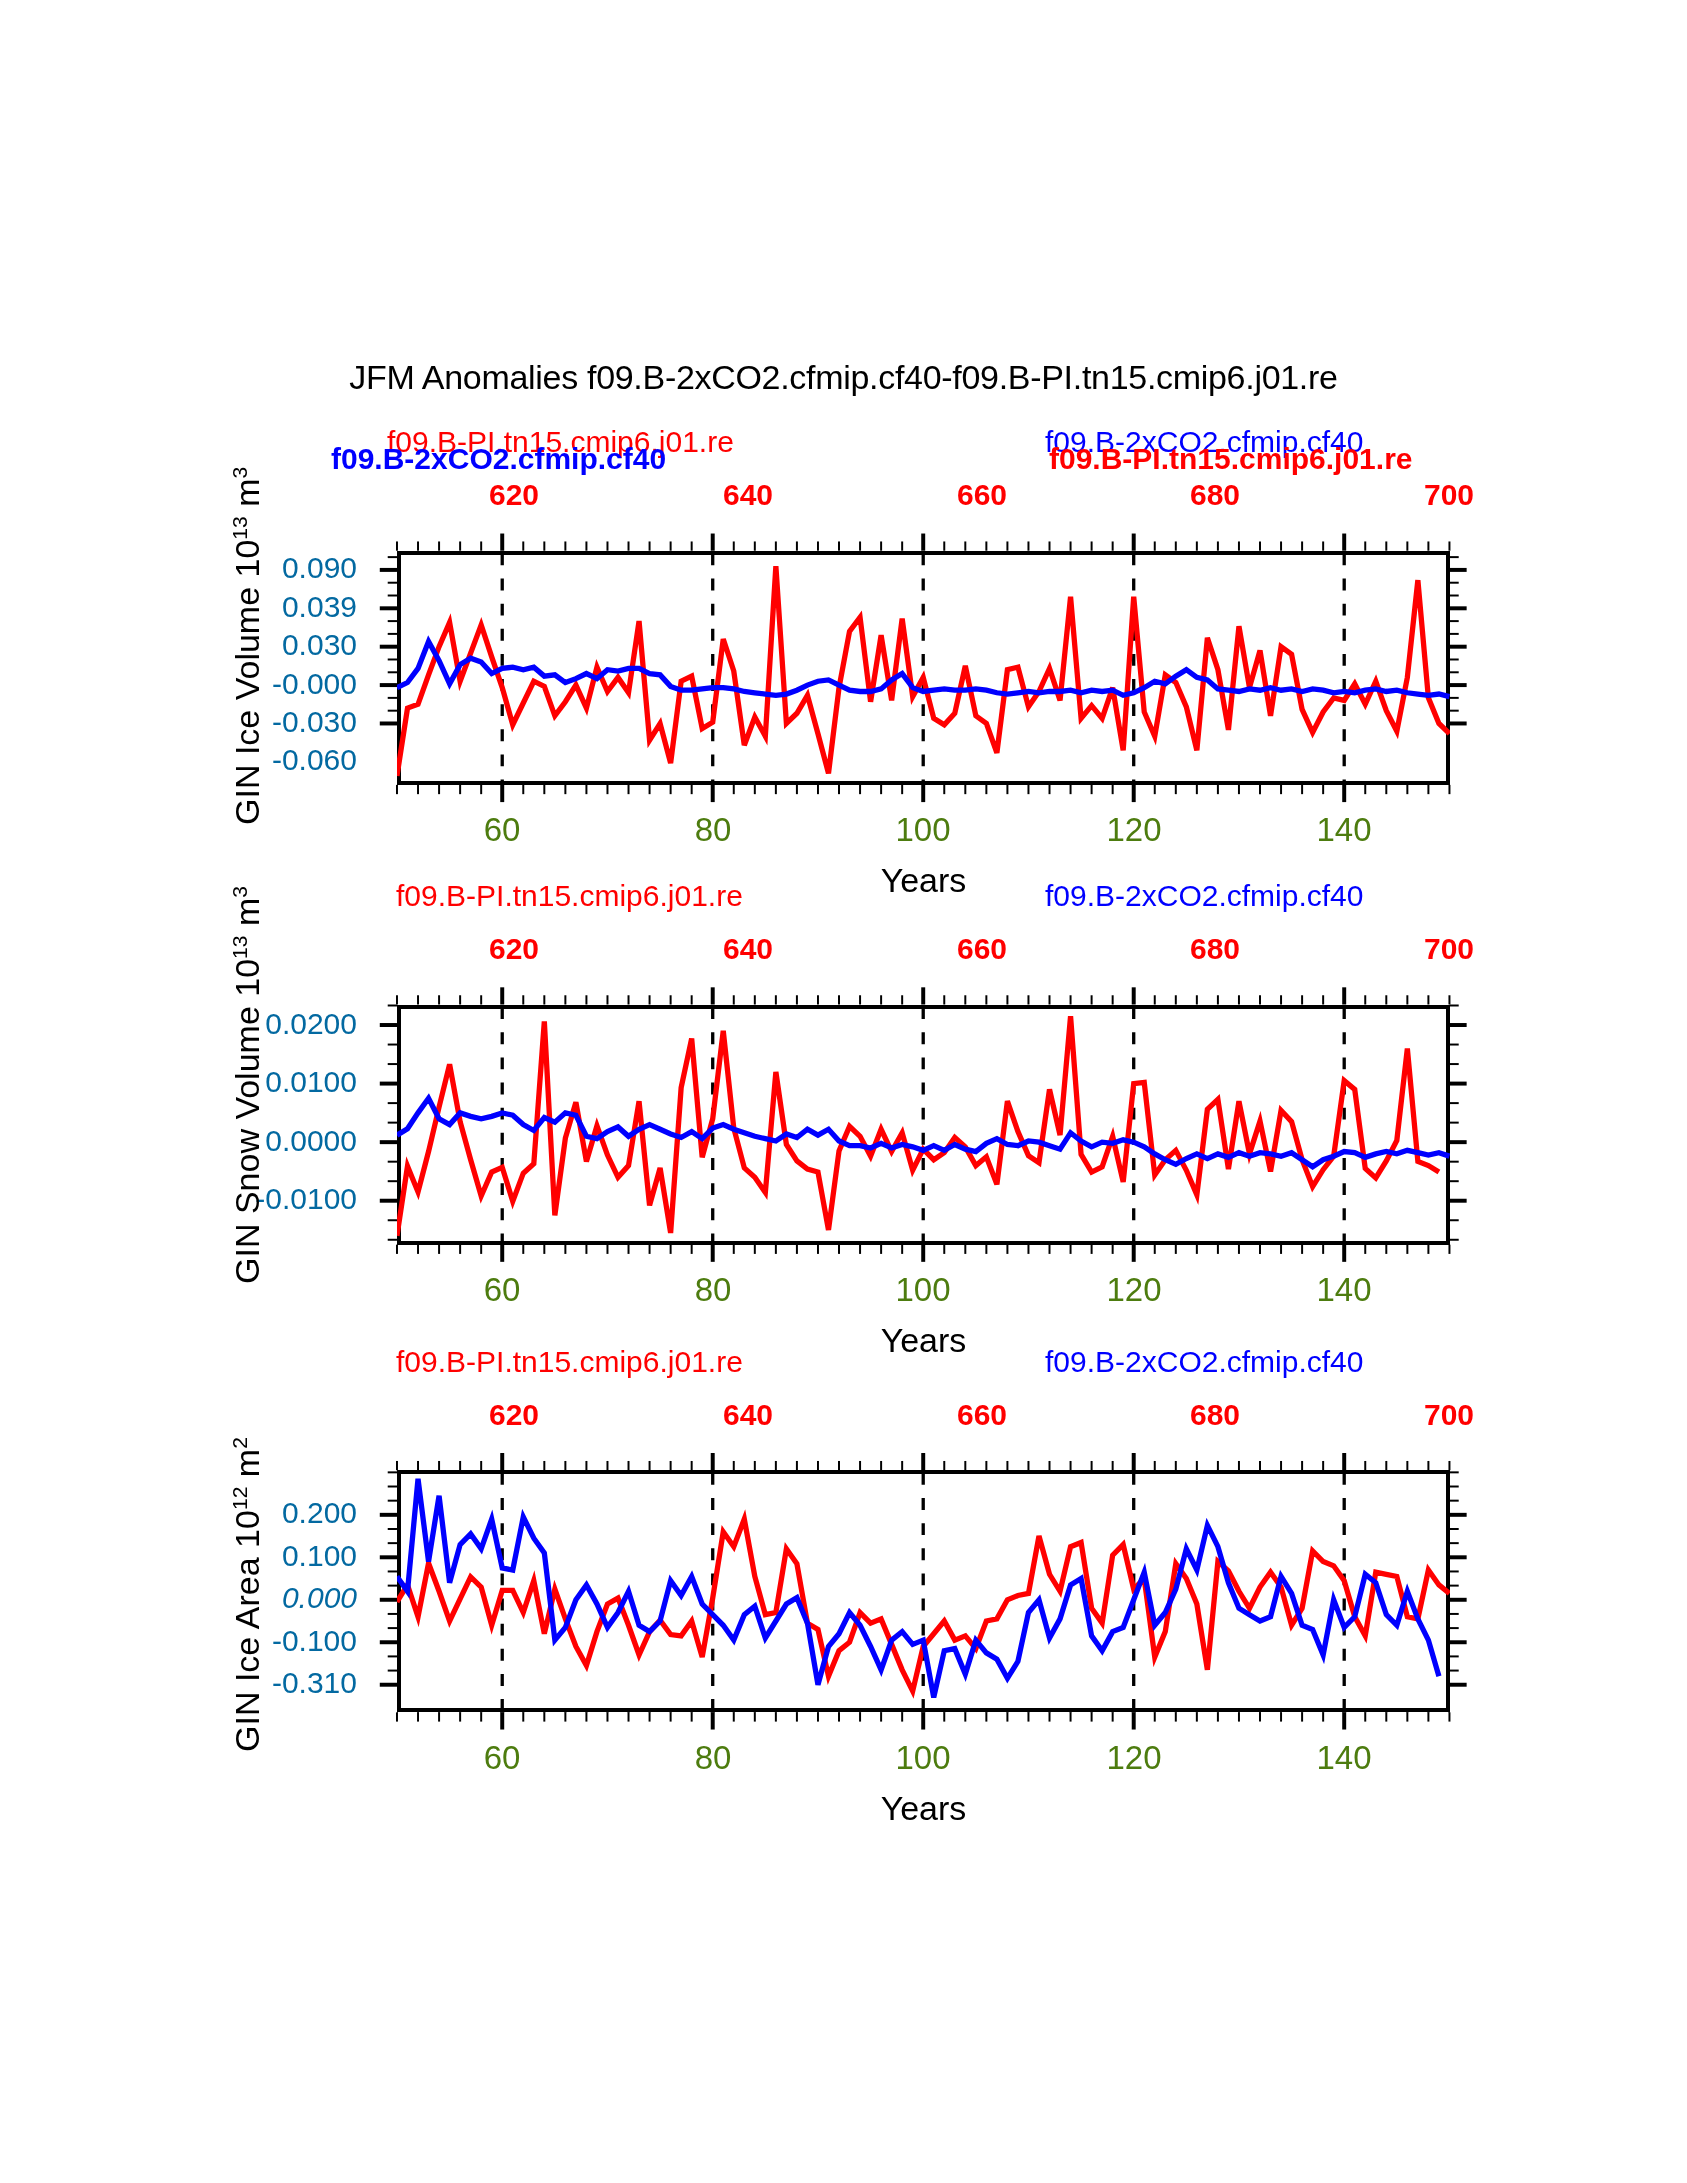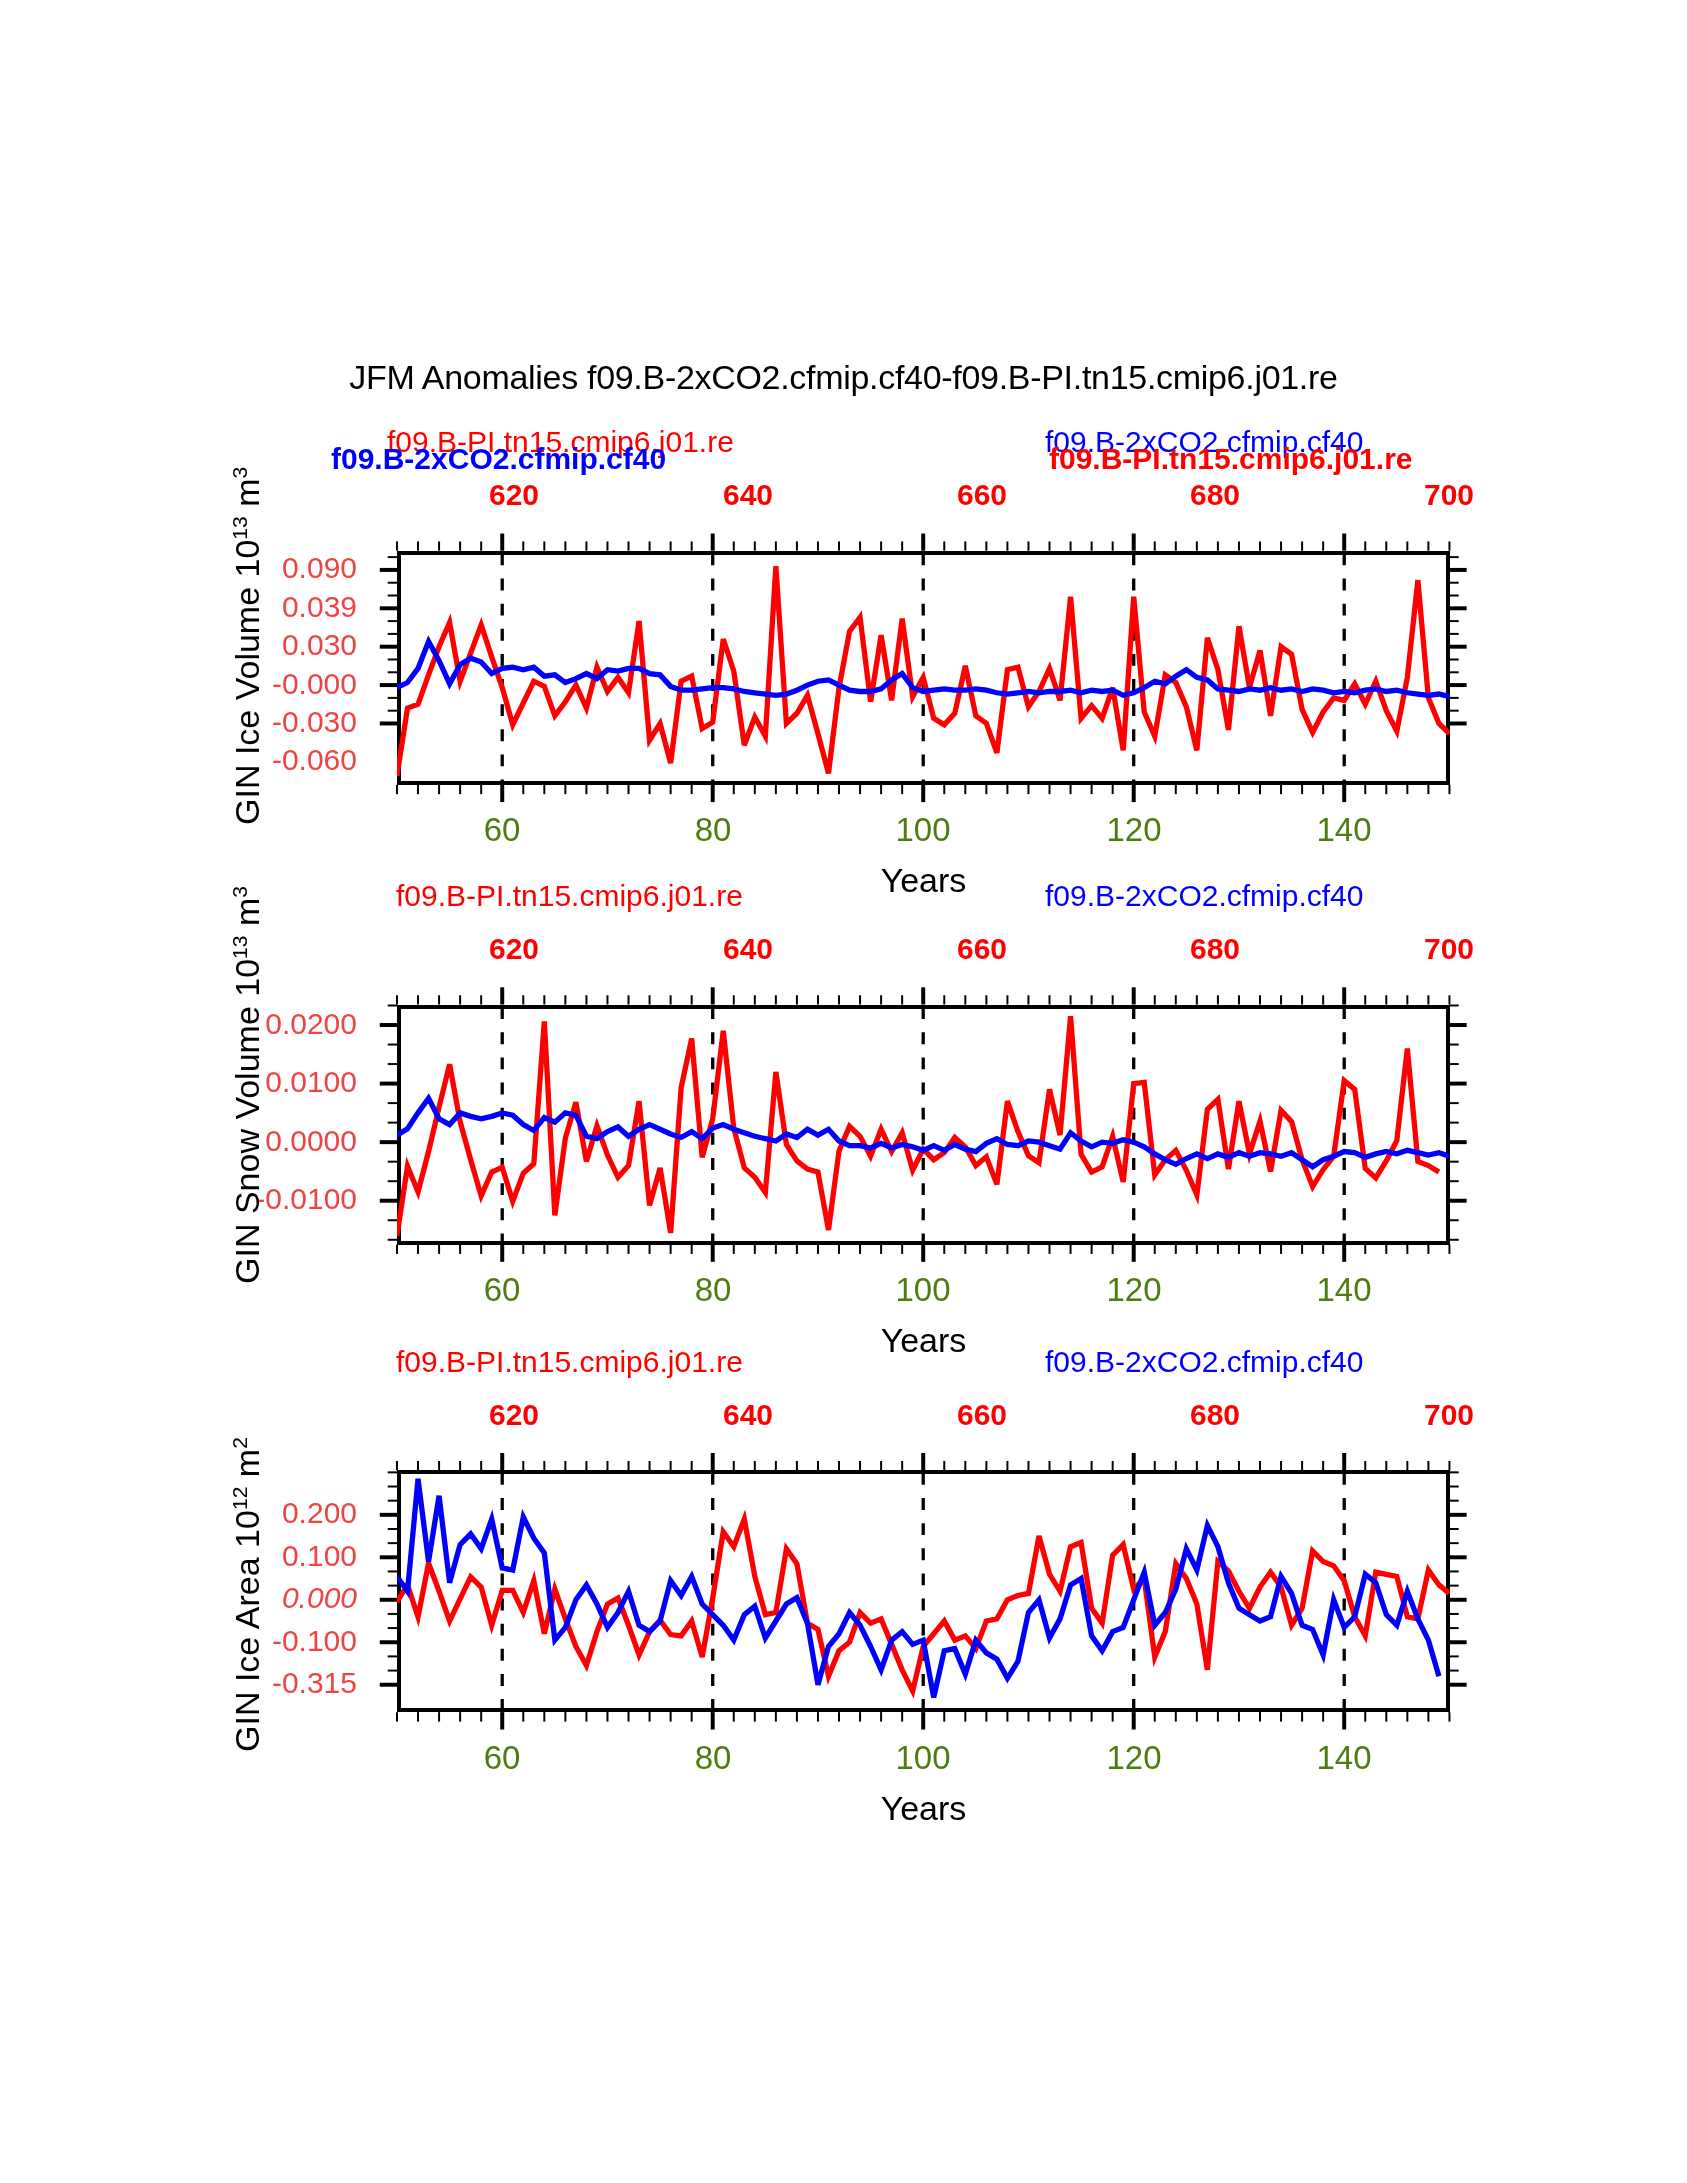--- a/index.html
+++ b/index.html
@@ -68,21 +68,21 @@
   .tick-label-bottom {
     position: absolute;
     font-size: 33px;
     color: #4d7c0f;
     white-space: nowrap;
     text-align: center;
   }
   .tick-label-y {
     position: absolute;
     font-size: 30px;
-    color: #ef4444;
+    color: #0369a1;
     white-space: nowrap;
     text-align: right;
   }
   .axis-title-x {
     position: absolute;
     font-size: 34px;
     color: #000000;
     white-space: nowrap;
     text-align: center;
   }
@@ -968,21 +968,21 @@
         <line x1="2191" y1="2502.456140350877" x2="2205" y2="2502.456140350877" stroke="#000" stroke-width="3"></line>
         <line x1="600" y1="2523.8596491228072" x2="586" y2="2523.8596491228072" stroke="#000" stroke-width="3"></line>
         <line x1="2191" y1="2523.8596491228072" x2="2205" y2="2523.8596491228072" stroke="#000" stroke-width="3"></line>
         <line x1="600" y1="2545.2631578947367" x2="574" y2="2545.2631578947367" stroke="#000" stroke-width="6"></line>
         <line x1="2191" y1="2545.2631578947367" x2="2217" y2="2545.2631578947367" stroke="#000" stroke-width="6"></line>
       </svg>
       <div class="tick-label-y" style="left: 159px; width: 198px; top: 1495px;">0.200</div>
       <div class="tick-label-y" style="left: 159px; width: 198px; top: 1538px;">0.100</div>
       <div class="tick-label-y" style="left: 159px; width: 198px; top: 1580px; font-style: italic;">0.000</div>
       <div class="tick-label-y" style="left: 159px; width: 198px; top: 1623px;">-0.100</div>
-      <div class="tick-label-y" style="left: 159px; width: 198px; top: 1665px;">-0.315</div>
+      <div class="tick-label-y" style="left: 159px; width: 198px; top: 1665px;">-0.310</div>
       <div class="tick-label-bottom" style="left: 436px; width: 132px; top: 1738px;">60</div>
       <div class="tick-label-bottom" style="left: 647px; width: 132px; top: 1738px;">80</div>
       <div class="tick-label-bottom" style="left: 857px; width: 132px; top: 1738px;">100</div>
       <div class="tick-label-bottom" style="left: 1068px; width: 132px; top: 1738px;">120</div>
       <div class="tick-label-bottom" style="left: 1278px; width: 132px; top: 1738px;">140</div>
       <div class="tick-label-top" style="left: 448px; width: 132px; top: 1397px;">620</div>
       <div class="tick-label-top" style="left: 682px; width: 132px; top: 1397px;">640</div>
       <div class="tick-label-top" style="left: 916px; width: 132px; top: 1397px;">660</div>
       <div class="tick-label-top" style="left: 1149px; width: 132px; top: 1397px;">680</div>
       <div class="tick-label-top" style="left: 1383px; width: 132px; top: 1397px;">700</div>

